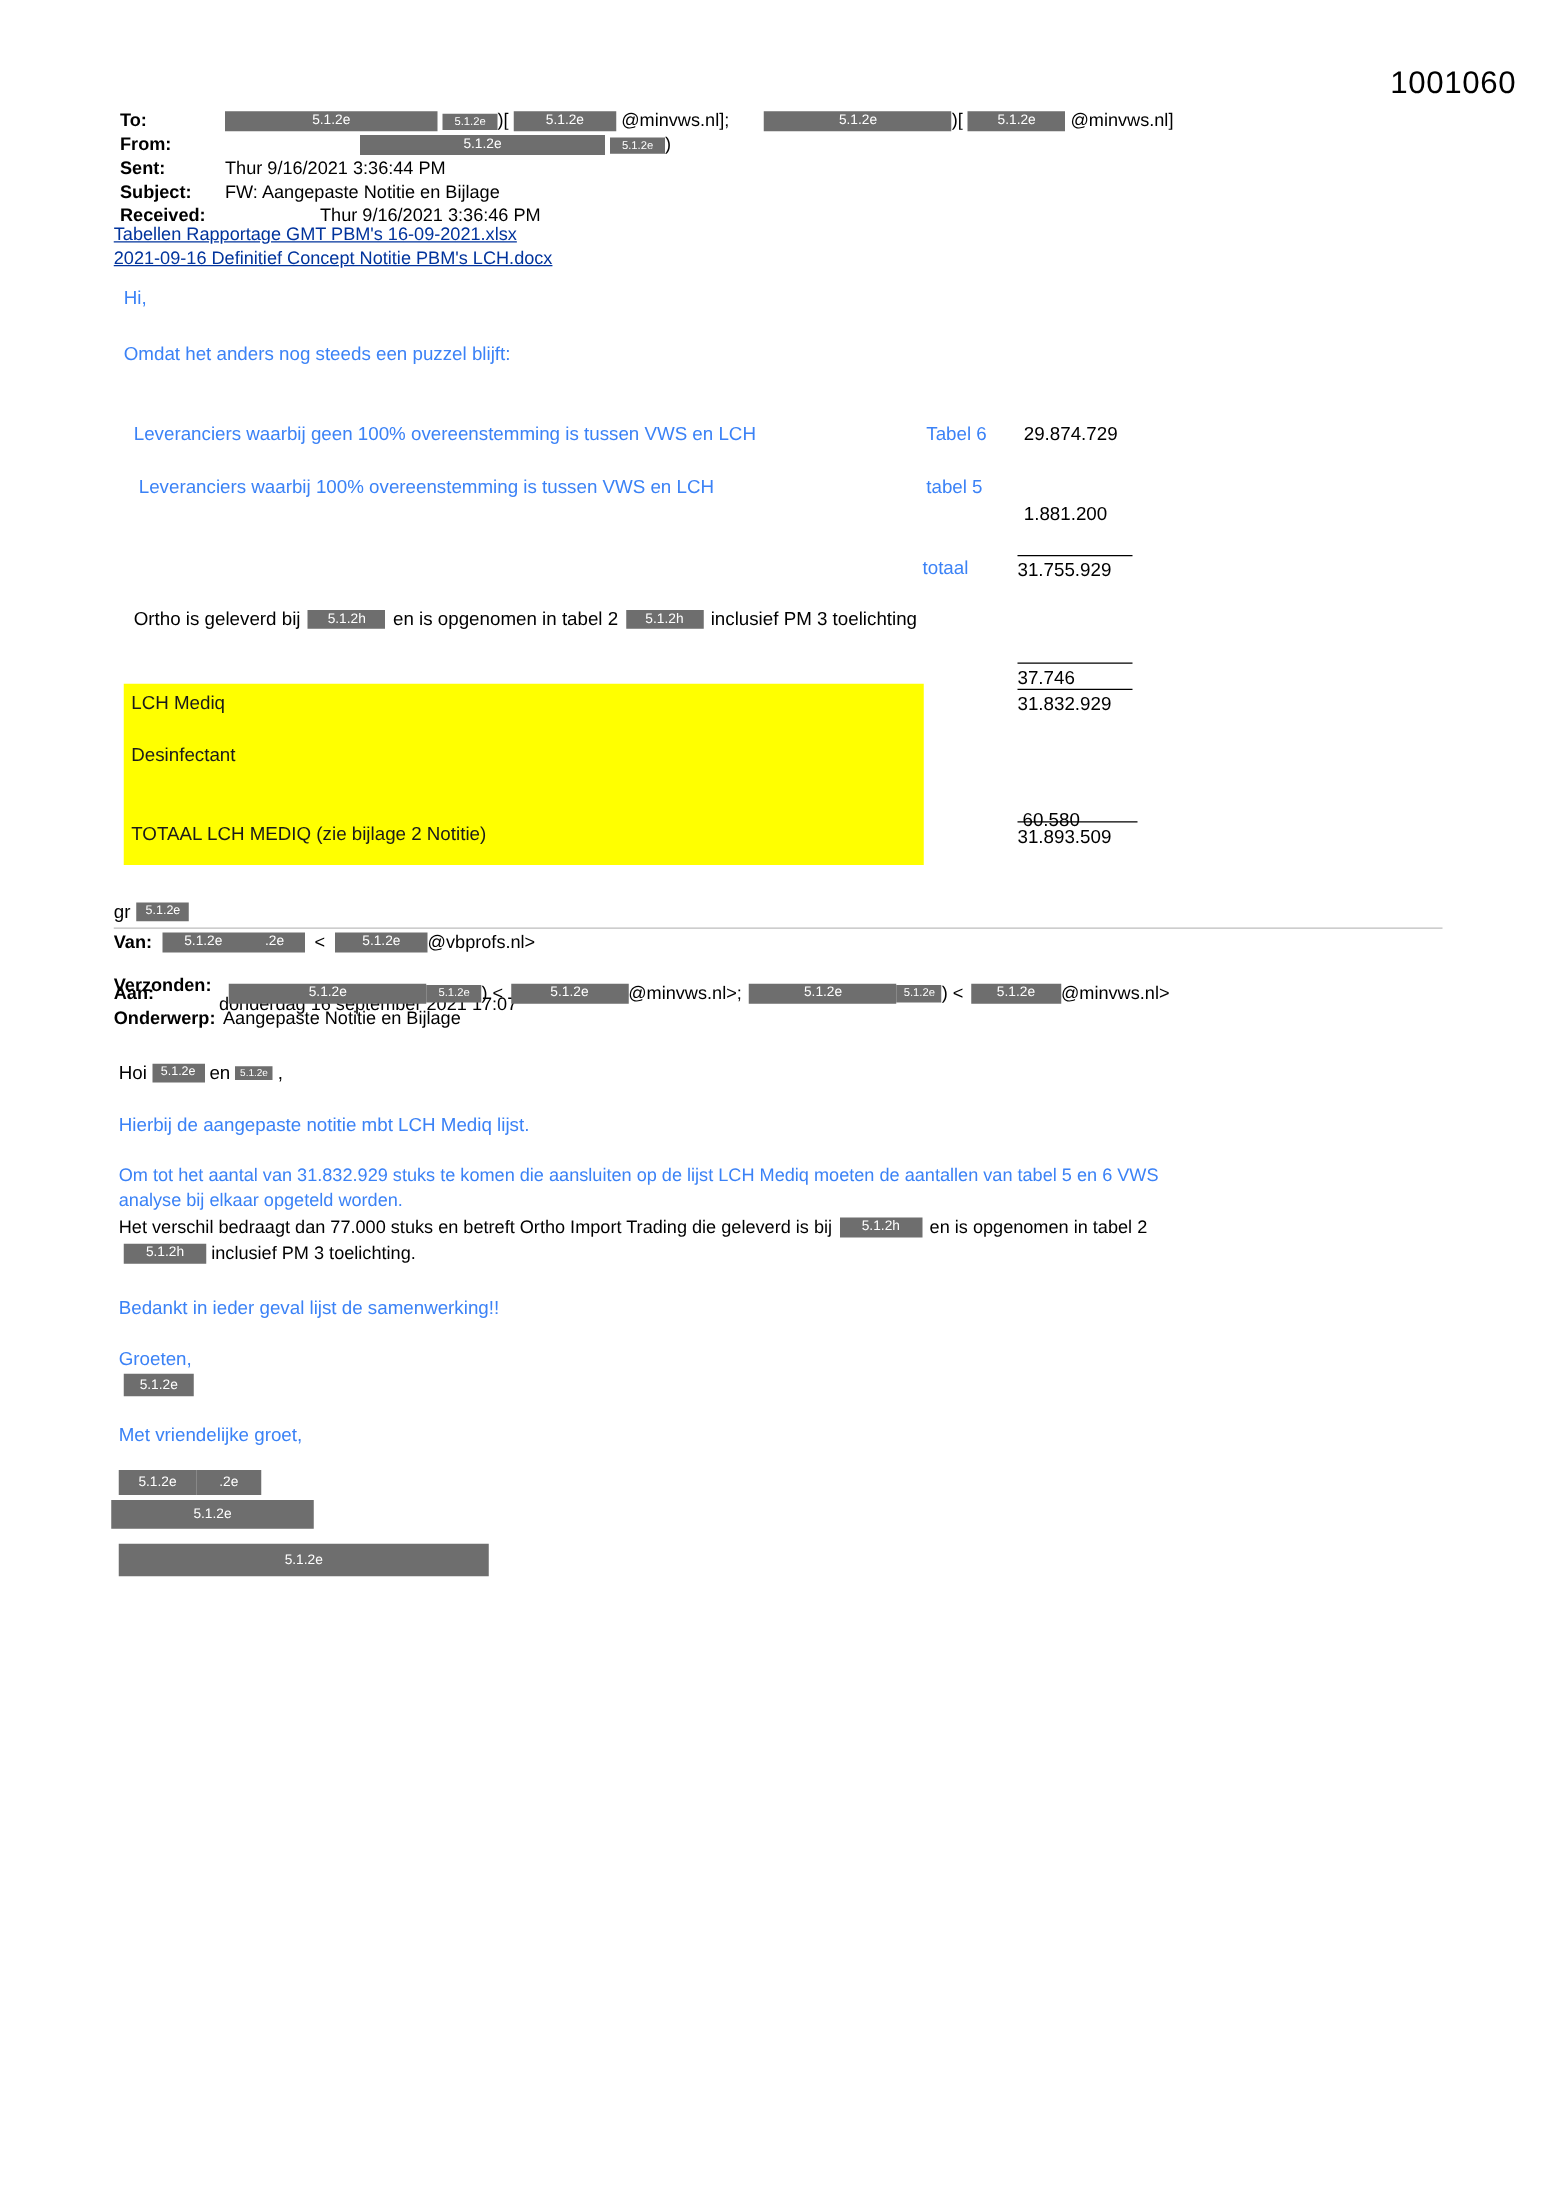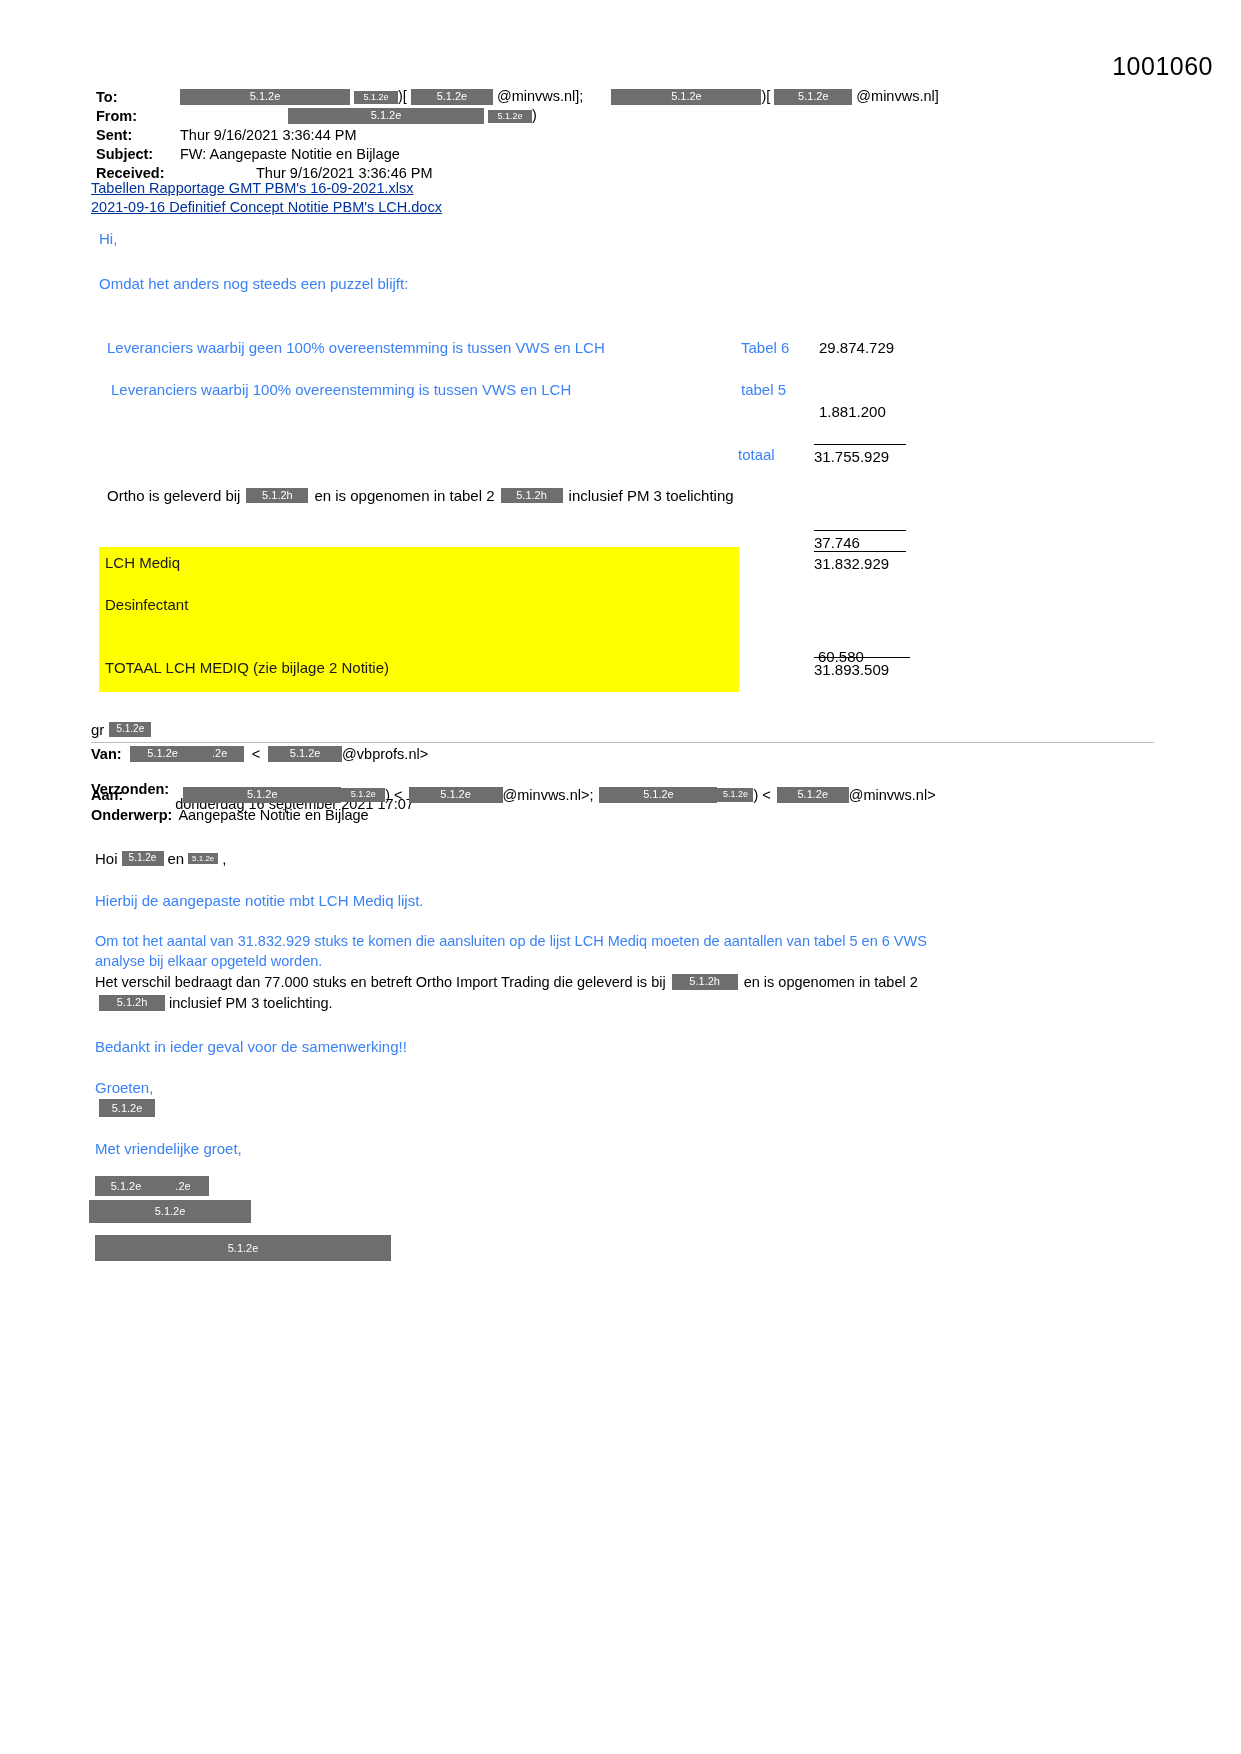--- a/index.html
+++ b/index.html
@@ -254,21 +254,21 @@
   <div style="position:absolute; left:95px; top:974px; font-size:14.5px; display:flex; align-items:flex-start; white-space:nowrap;">
     <span>Het verschil bedraagt dan 77.000 stuks en betreft Ortho Import Trading die geleverd is bij</span>
     <span class="redact" style="width:66px; margin:0 6px;">5.1.2h</span>
     <span>en is opgenomen in tabel 2</span>
   </div>
   <div style="position:absolute; left:99px; top:995px; font-size:14.5px; display:flex; align-items:center; white-space:nowrap;">
     <span class="redact" style="width:66px; margin-right:4px;">5.1.2h</span>
     <span>inclusief PM 3 toelichting.</span>
   </div>
 
-  <div class="body-txt" style="left:95px; top:1038px;">Bedankt in ieder geval voor de samenwerking!!</div>
+  <div class="body-txt" style="left:95px; top:1038px;">Bedankt in ieder geval lijst de samenwerking!!</div>
 
   <div class="body-txt" style="left:95px; top:1079px;">Groeten,</div>
   <div class="redact sig-blk" style="left:99px; top:1099px; width:56px; height:18px; font-size:11px; line-height:18px;">5.1.2e</div>
 
   <div class="body-txt" style="left:95px; top:1140px;">Met vriendelijke groet,</div>
 
   <div style="position:absolute; left:95px; top:1176px; display:flex; align-items:center;">
     <span class="redact" style="width:62px; height:20px; line-height:20px;">5.1.2e</span>
     <span class="redact" style="width:52px; height:20px; line-height:20px;">.2e</span>
   </div>

